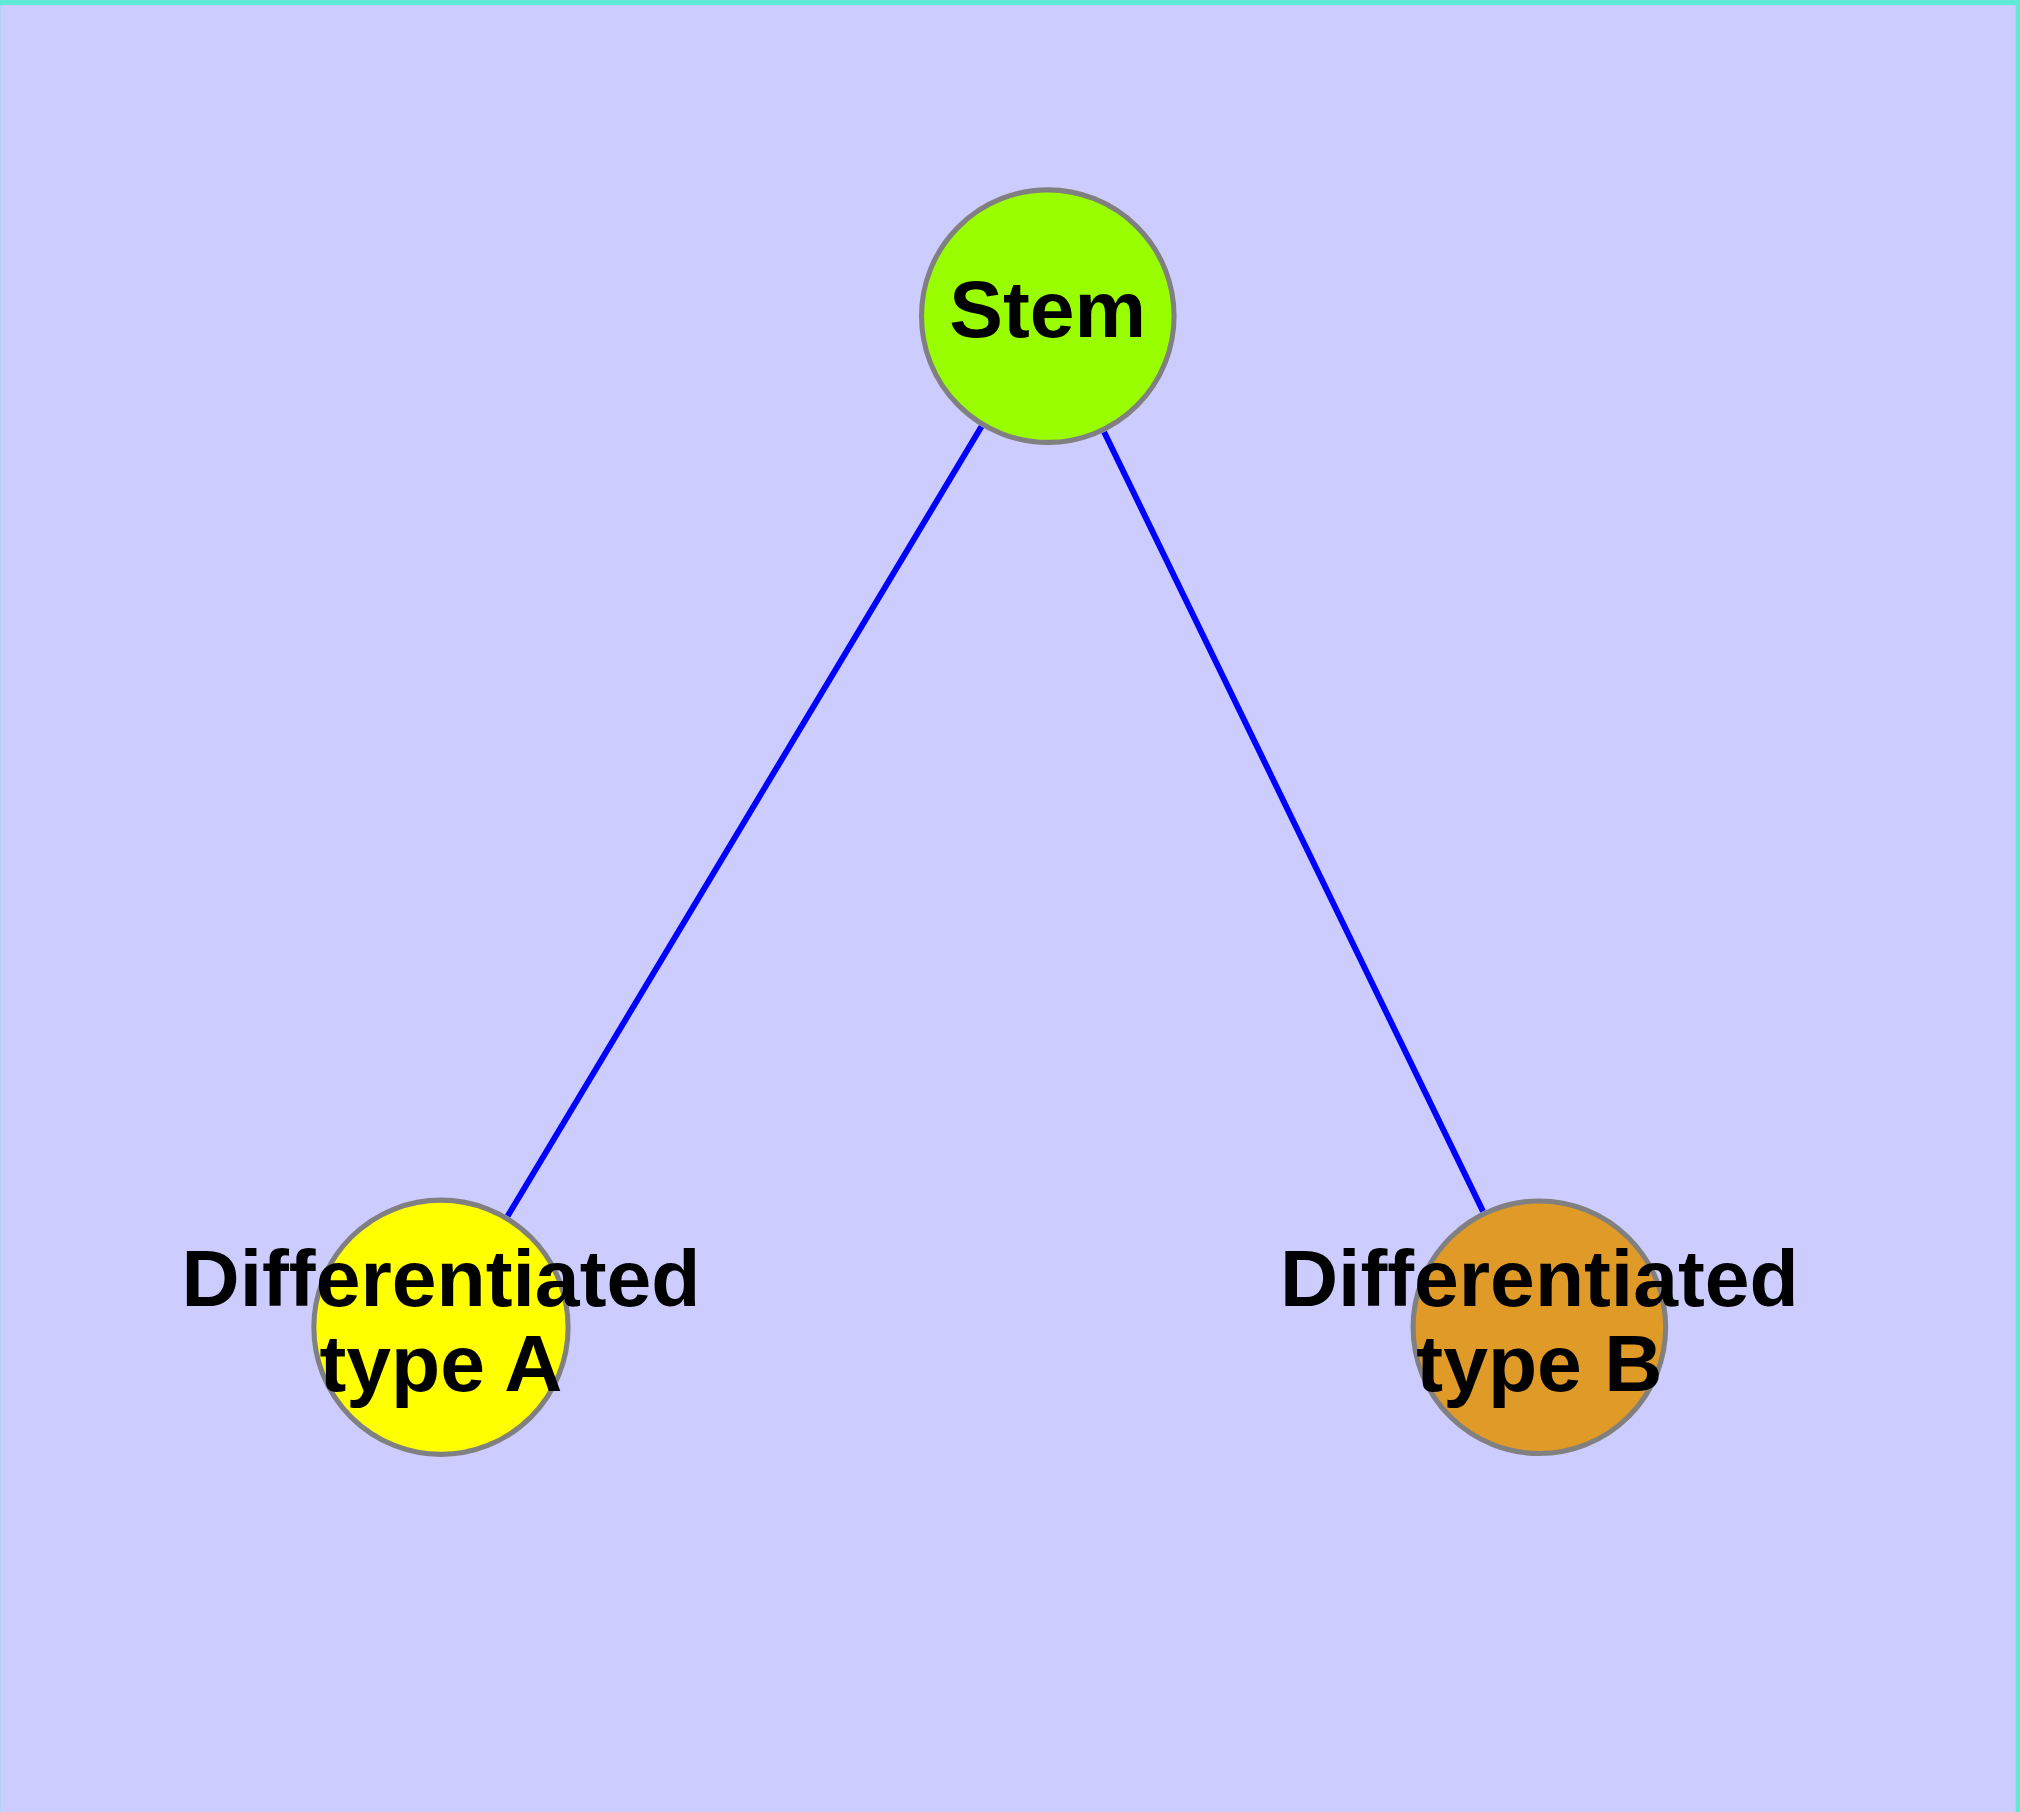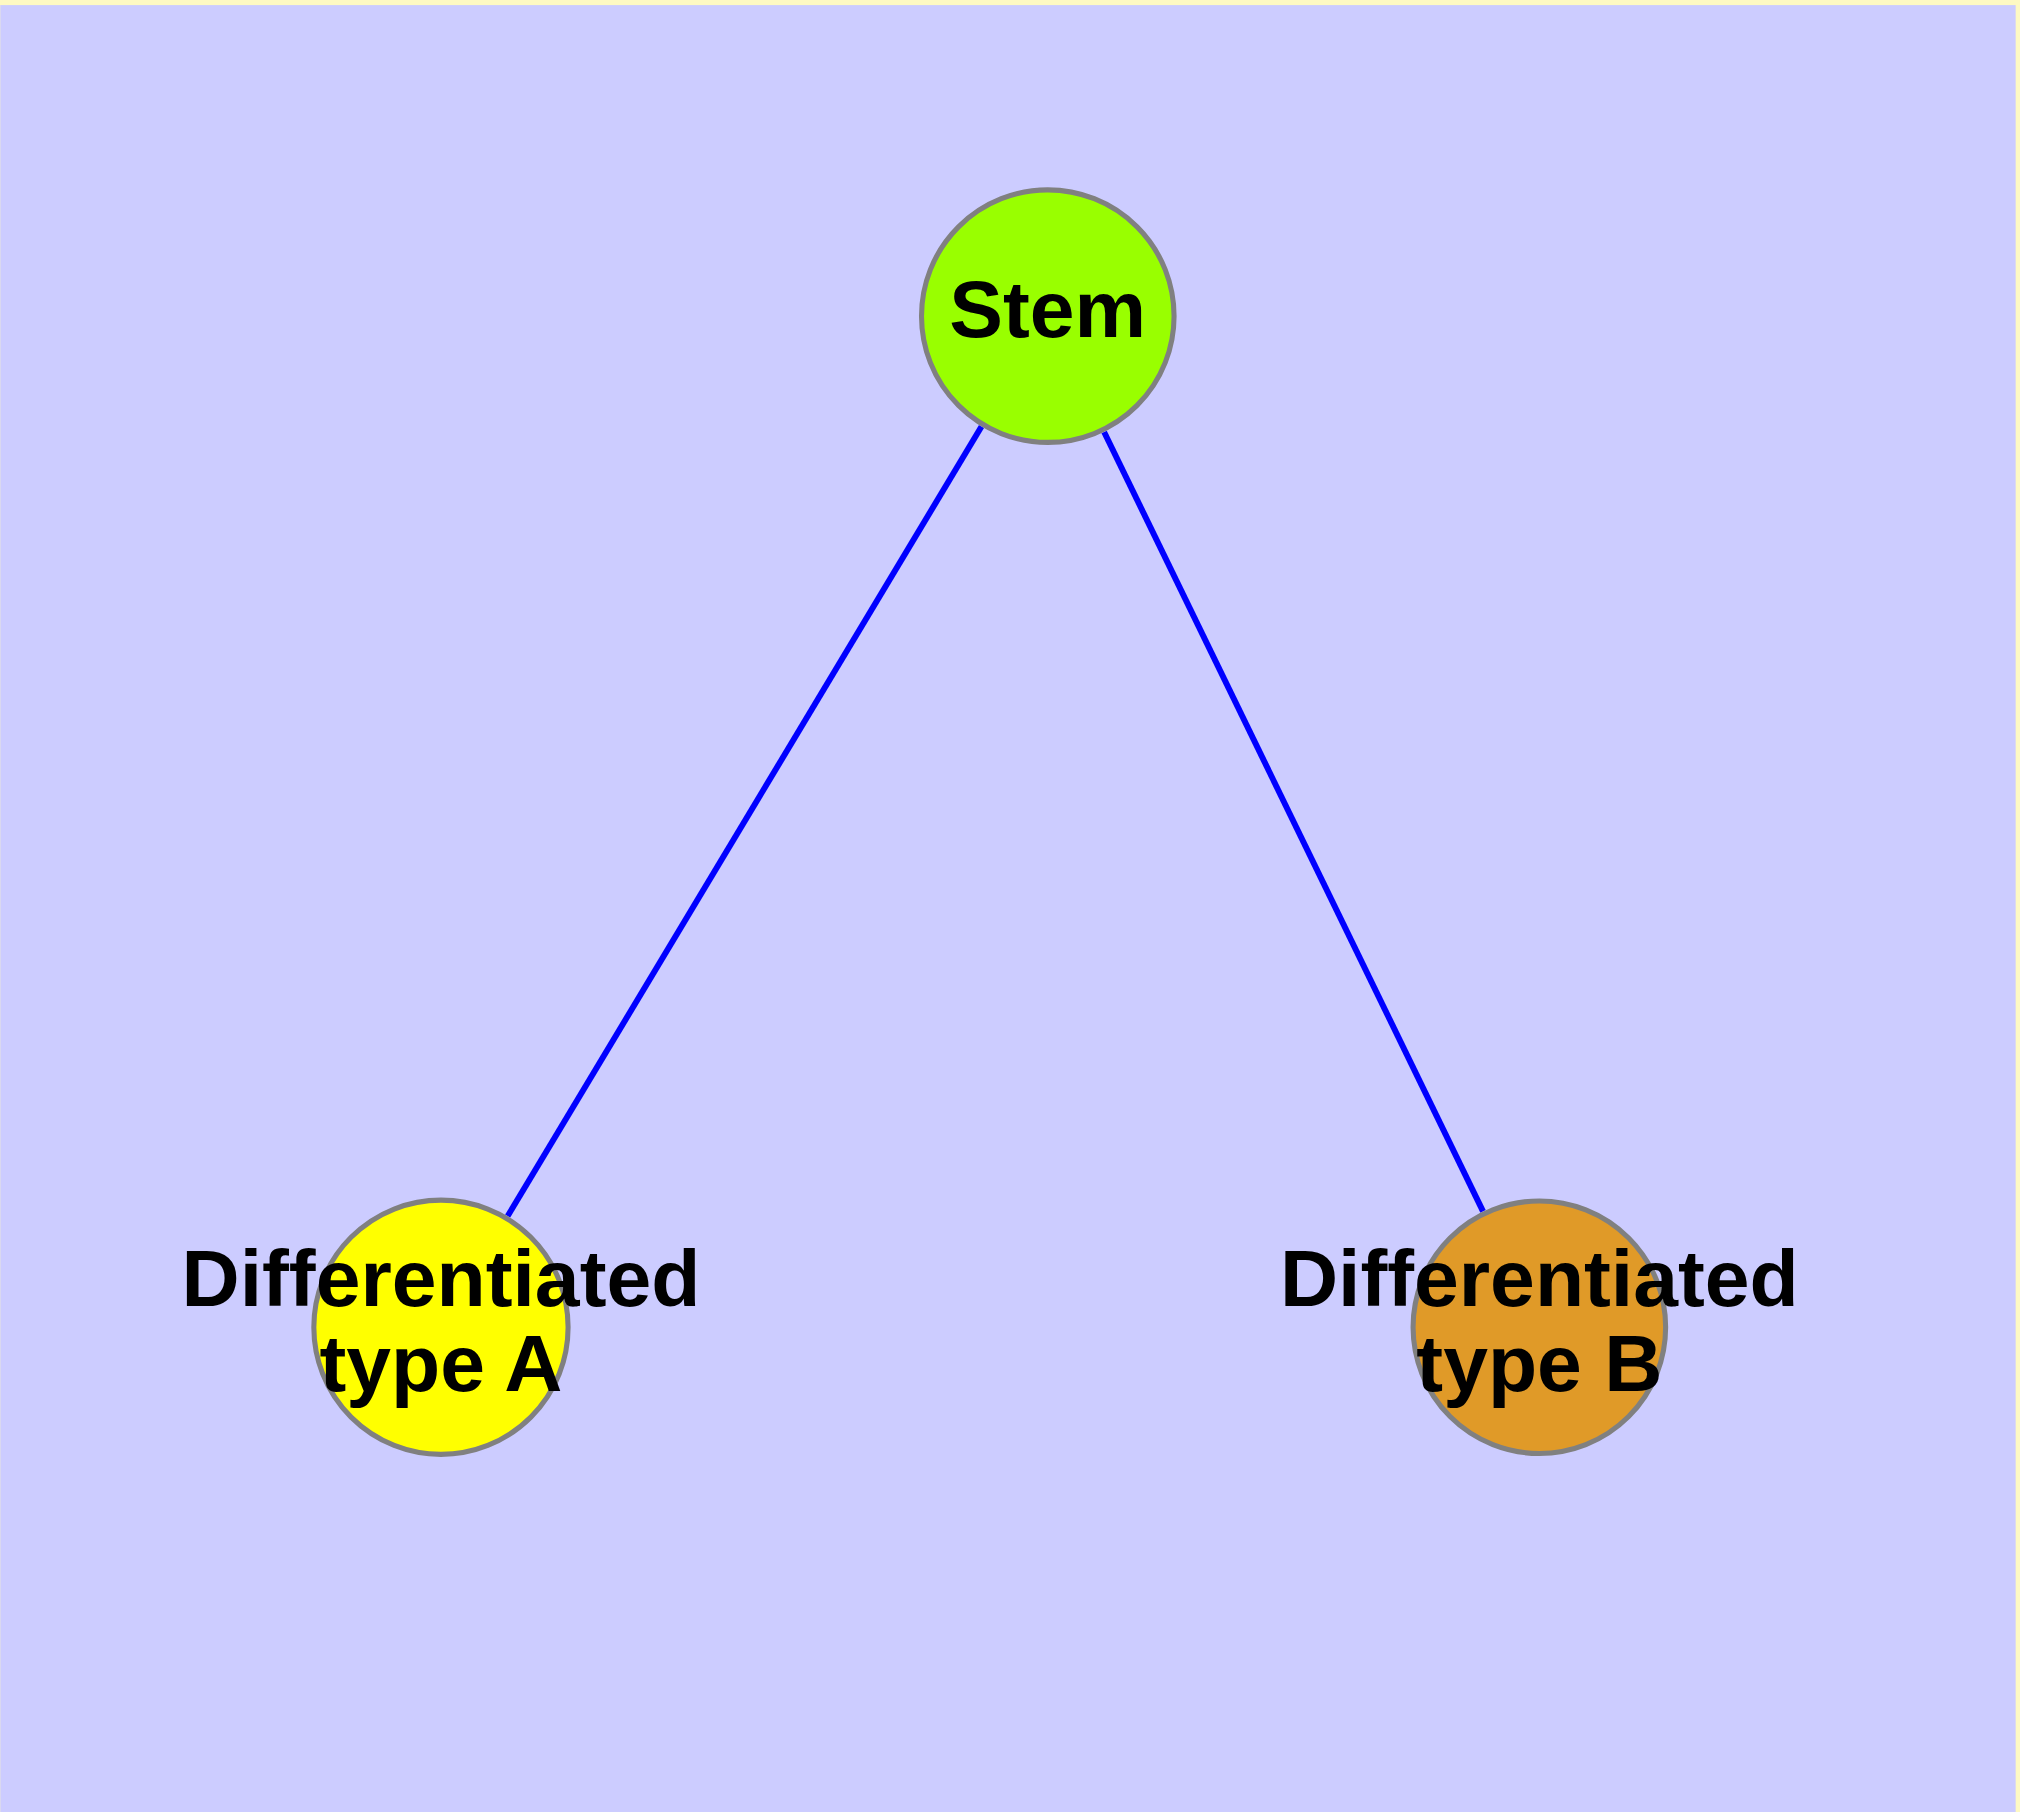--- a/index.html
+++ b/index.html
@@ -33,21 +33,21 @@
     font-weight: bold;
     fill: #000000;
     text-anchor: middle;
     dominant-baseline: middle;
     white-space: pre;
   }
 </style>
 </head>
 <body>
 
-<div id="graph-canvas" style="background: #fef9c3;">
+<div id="graph-canvas" style="background: #5eead4;">
   <svg id="graph-svg" viewBox="0 0 2384 2138" xmlns="http://www.w3.org/2000/svg">
 
     <rect id="bg-rect" x="0" y="6" width="2378" height="2132" fill="#ccccff"></rect>
 
     <g id="edges-layer">
         <line x1="1157.7805803279698" y1="503.3292844535364" x2="598.734021117241" y2="1434.8132860434798" stroke="#0000ff" stroke-width="7" stroke-linecap="butt"></line>
         <line x1="1302.4597277675575" y1="509.7007848736141" x2="1749.5402722324425" y2="1429.299215126386" stroke="#0000ff" stroke-width="7" stroke-linecap="butt"></line>
       </g>
     <g id="nodes-layer">
         <circle cx="1236" cy="373" r="149" fill="#99ff00" stroke="#808080" stroke-width="6"></circle>

